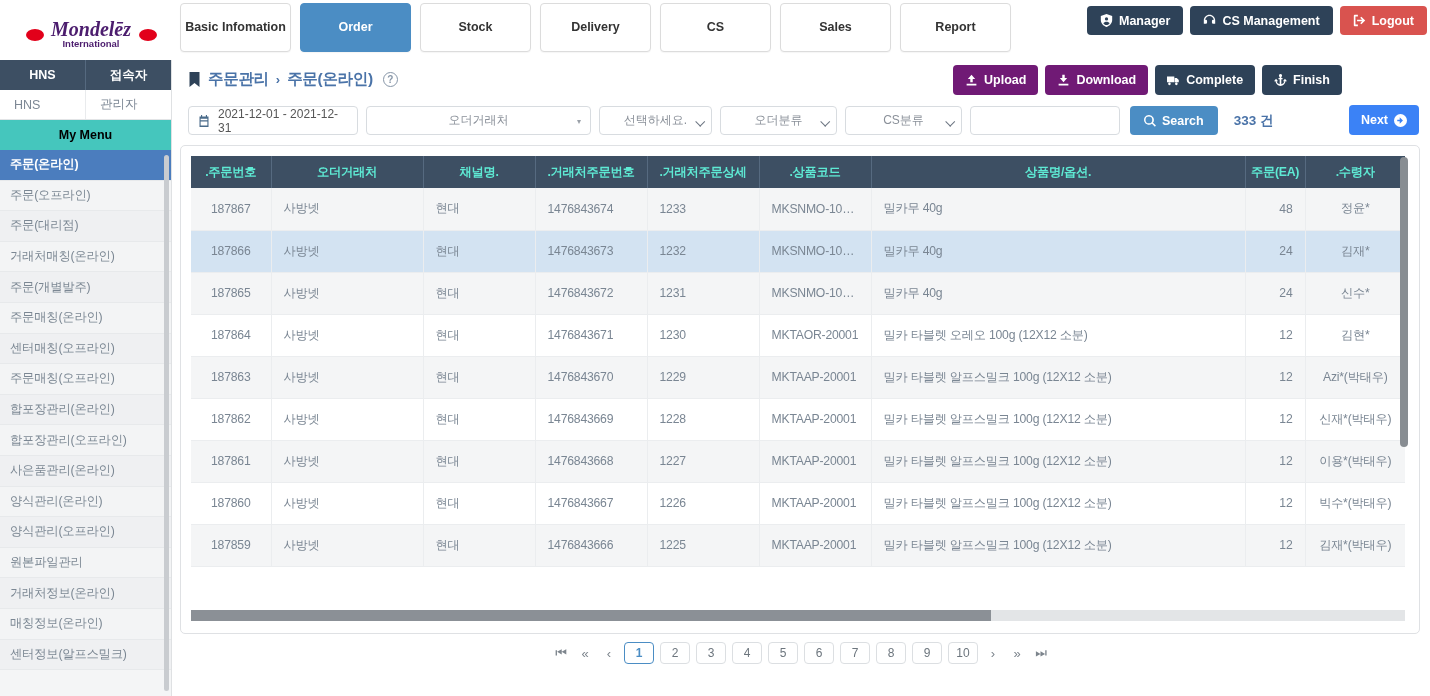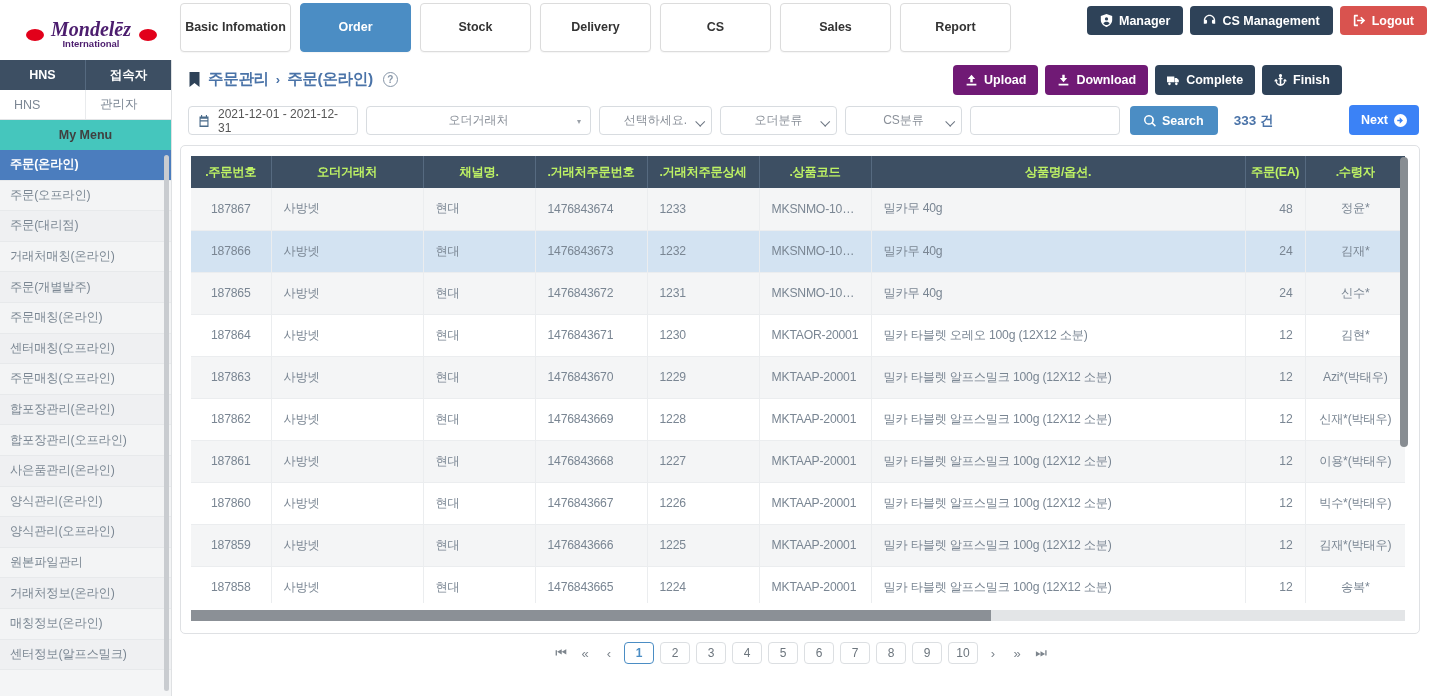--- a/index.html
+++ b/index.html
@@ -50,21 +50,21 @@
     display: flex; align-items: center; justify-content: center;
   }
   .sb-head div:first-child { border-right: 1px solid #55697f; }
   .sb-vals { display: flex; height: 30px; background: #fff; border-bottom: 1px solid #e2e4e6;}
   .sb-vals div {
     flex: 1; color: #7c8794; font-size: 12.5px; display: flex;
     align-items: center; padding-left: 14px;
   }
   .sb-vals div:first-child { border-right: 1px solid #e9ebed; }
   .mymenu {
-    height: 30px; background: #45c6bd; color: #404040; font-size: 12.5px;
+    height: 30px; background: #45c6bd; color: #000000; font-size: 12.5px;
     font-weight: 700; display: flex; align-items: center; justify-content: center;
     cursor: pointer;
   }
   .menulist { position: relative; }
   .mitem {
     height: 30.6px; display: flex; align-items: center; padding-left: 10px;
     font-size: 12.3px; color: #7b8793; border-bottom: 1px solid #e7e9eb;
     background: #eff0f2; cursor: pointer; letter-spacing: -0.2px;
   }
   .mitem:nth-child(even) { background: #f3f4f5; }
@@ -132,21 +132,21 @@
   .cnt { font-size: 13.5px; color:#4a73a8; font-weight:700; margin-left: 8px; }
 
   
   .panel {
     position: absolute; left: 8px; top: 85px; width: 1240px; height: 489px;
     border: 1px solid #dfe1e4; border-radius: 5px; background:#fff; overflow:hidden;
   }
   .tbl-clip { position:absolute; left:10px; top:10px; width: 1214px; height: 447px; overflow:hidden; }
   table { border-collapse: collapse; width: 1214px; table-layout: fixed; }
   thead th {
-    height: 32px; background: #3d4f63; color:#bef264; font-size: 12.3px; font-weight:700;
+    height: 32px; background: #3d4f63; color:#5eead4; font-size: 12.3px; font-weight:700;
     border-right: 1px solid #566a80; letter-spacing:-0.3px;
   }
   thead th:last-child { border-right: none; }
   tbody td {
     height: 42px; font-size: 12.2px; color:#7a8693; border-bottom: 1px solid #ebedef;
     border-right: 1px solid #ebedef; padding: 0 12px; letter-spacing:-0.2px;
     white-space: nowrap; overflow:hidden; text-overflow: ellipsis;
   }
   tbody td:last-child { border-right: none; }
   tbody tr.odd  td { background: #f4f5f6; }
@@ -507,31 +507,20 @@
             <td class="c">187859</td>
             <td>사방넷</td>
             <td>현대</td>
             <td>1476843666</td>
             <td>1225</td>
             <td>MKTAAP-20001</td>
             <td>밀카 타블렛 알프스밀크 100g (12X12 소분)</td>
             <td class="r">12</td>
             <td class="c">김재*(박태우)</td>
           </tr>
-          <tr class="even">
-            <td class="c">187858</td>
-            <td>사방넷</td>
-            <td>현대</td>
-            <td>1476843665</td>
-            <td>1224</td>
-            <td>MKTAAP-20001</td>
-            <td>밀카 타블렛 알프스밀크 100g (12X12 소분)</td>
-            <td class="r">12</td>
-            <td class="c">송복*</td>
-          </tr>
         </tbody>
       </table>
     </div>
     <div class="vscroll"></div>
     <div class="hscroll-track">
       <div class="hscroll-thumb"></div>
     </div>
   </div>
 
   <div class="pager">

